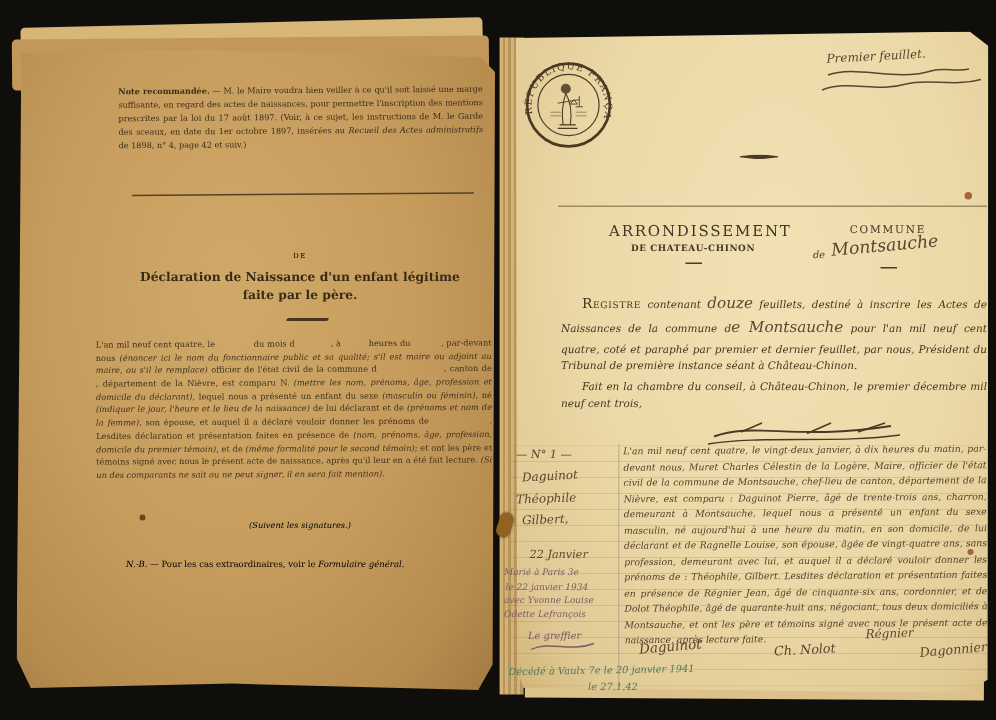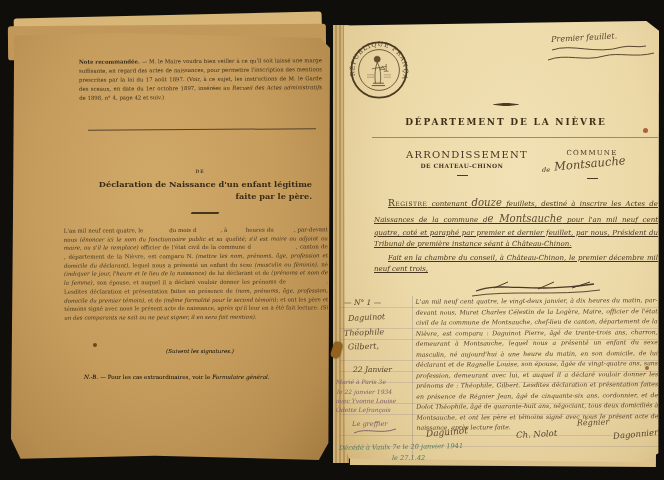--- a/index.html
+++ b/index.html
@@ -28,21 +28,21 @@
   .dot{border-radius:50%;}
   .dot1{left:93px;top:343px;width:4px;height:4px;background:#6f431d;}
   .dot2{left:643px;top:128px;width:5px;height:5px;background:#9c4f22;opacity:.85;}
   .dot3{left:645px;top:366px;width:4px;height:4px;background:#8a4a26;opacity:.8;}
   .note{left:79px;top:57px;width:243px;font-size:5.4px;line-height:1.66;text-align:justify;
         white-space:pre-wrap;color:#3a2c18;transform:rotate(-.4deg);}
   .note-rule{left:88px;top:129px;width:228px;height:1px;background:#54422a;transform:rotate(-.4deg);}
   .modele{left:70px;top:145px;width:260px;text-align:center;font-size:14px;letter-spacing:7px;
         text-indent:7px;color:#372a16;}
   .mod-de{left:70px;top:169px;width:260px;text-align:center;font-size:4.6px;letter-spacing:1px;}
-  .mod-sub{left:88px;top:178px;width:224px;text-align:right;font-size:8.2px;font-weight:bold;
+  .mod-sub{left:88px;top:178px;width:224px;text-align:center;font-size:8.2px;font-weight:bold;
         line-height:1.5;color:#392b17;}
   .orn-l{left:191px;top:212px;width:28px;height:2px;background:#45351d;border-radius:1px;
         transform:skewX(-30deg);}
   .lp-body{left:64px;top:226px;width:264px;font-size:5.5px;line-height:1.58;text-align:justify;
         white-space:pre-wrap;color:#41321d;transform:rotate(-.3deg);}
   .suivent{left:120px;top:348px;width:160px;text-align:center;font-size:5.5px;font-style:italic;}
   .nb{left:84px;top:374px;width:240px;font-size:5.7px;}
 
   
   .rp-ink{color:#443521;}
@@ -56,21 +56,21 @@
         letter-spacing:1.8px;color:#3e3019;}
   .dept-rule{left:372px;top:137px;width:286px;height:1px;background:rgba(92,73,42,.55);}
   .arr-label{left:406px;top:149px;width:112px;text-align:center;font-size:10px;letter-spacing:1.2px;}
   .arr-value{left:406px;top:162px;width:112px;text-align:center;font-size:5.9px;font-weight:bold;letter-spacing:.4px;}
   .arr-dash{left:457px;top:175px;width:11px;height:1px;background:#4a3a22;}
   .com-label{left:538px;top:149px;width:108px;text-align:center;font-size:7px;letter-spacing:1.2px;}
   .com-de{left:542px;top:166px;font-size:6.5px;font-style:italic;}
   .com-value{left:554px;top:155px;width:104px;font-size:11.5px;transform:rotate(-5deg);}
   .com-dash{left:587px;top:178px;width:11px;height:1px;background:#4a3a22;}
   .rp-text{left:374px;top:195px;width:284px;font-size:7px;line-height:1.6;text-align:justify;
-        color:#453520;text-decoration:underline;}
+        color:#453520;}
   .rp-text p{margin:0;font-style:italic;text-indent:14px;}
   .rp-text p + p{margin-top:3px;}
   .seg{ }
   .seg-i{font-style:italic;}
   .seg-b{font-weight:bold;}
   .seg-sc{font-style:normal;font-variant:small-caps;font-size:1.3em;letter-spacing:.5px;}
   .seg-hw{font-family:"DejaVu Serif",serif;font-style:italic;color:#5d4730;font-size:1.45em;}
 
   
   .rules{left:340px;top:297px;width:318px;height:160px;
@@ -148,21 +148,20 @@
     <g stroke="#4a3a22" stroke-width="1.2" fill="none">
       <circle cx="47" cy="32" r="5" fill="#4a3a22" opacity=".85"></circle>
       <path d="M47,37 C44,46 42,58 44,72 M47,37 C52,46 54,58 52,72"></path>
       <path d="M38,48 L62,44 M62,40 L62,52 M58,52 h8 M56,44 l-4,5 h8 z" stroke-width="1"></path>
       <path d="M40,72 h18 M38,76 h22" stroke-width="1.4"></path>
       <path d="M30,58 h12 M30,62 h12 M58,58 h12 M58,62 h12" stroke-width=".8" opacity=".7"></path>
     </g>
   </svg>
 
   <div class="abs orn-r"></div>
-  <div class="abs dept rp-ink">DÉPARTEMENT DE LA NIÈVRE</div>
   <div class="abs dept-rule"></div>
 
   <div class="abs arr-label rp-ink">ARRONDISSEMENT</div>
   <div class="abs arr-value rp-ink">DE CHATEAU-CHINON</div>
   <div class="abs arr-dash"></div>
   <div class="abs com-label rp-ink">COMMUNE</div>
   <div class="abs com-de rp-ink">de</div>
   <div class="abs com-value hw">Montsauche</div>
   <div class="abs com-dash"></div>
 

